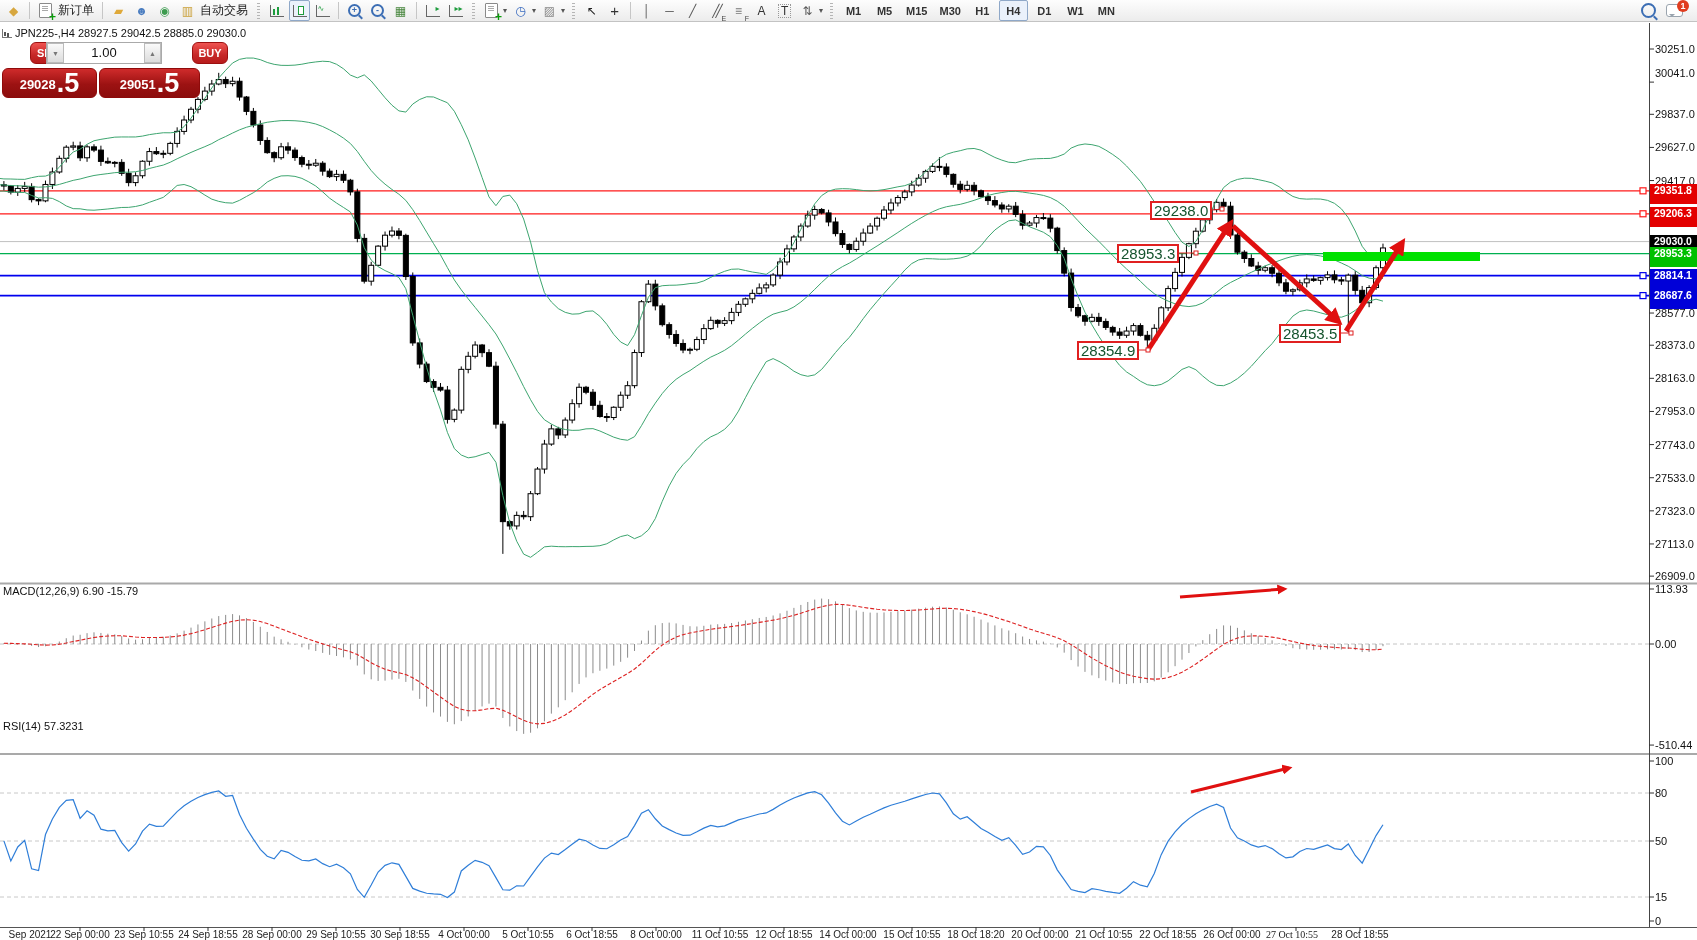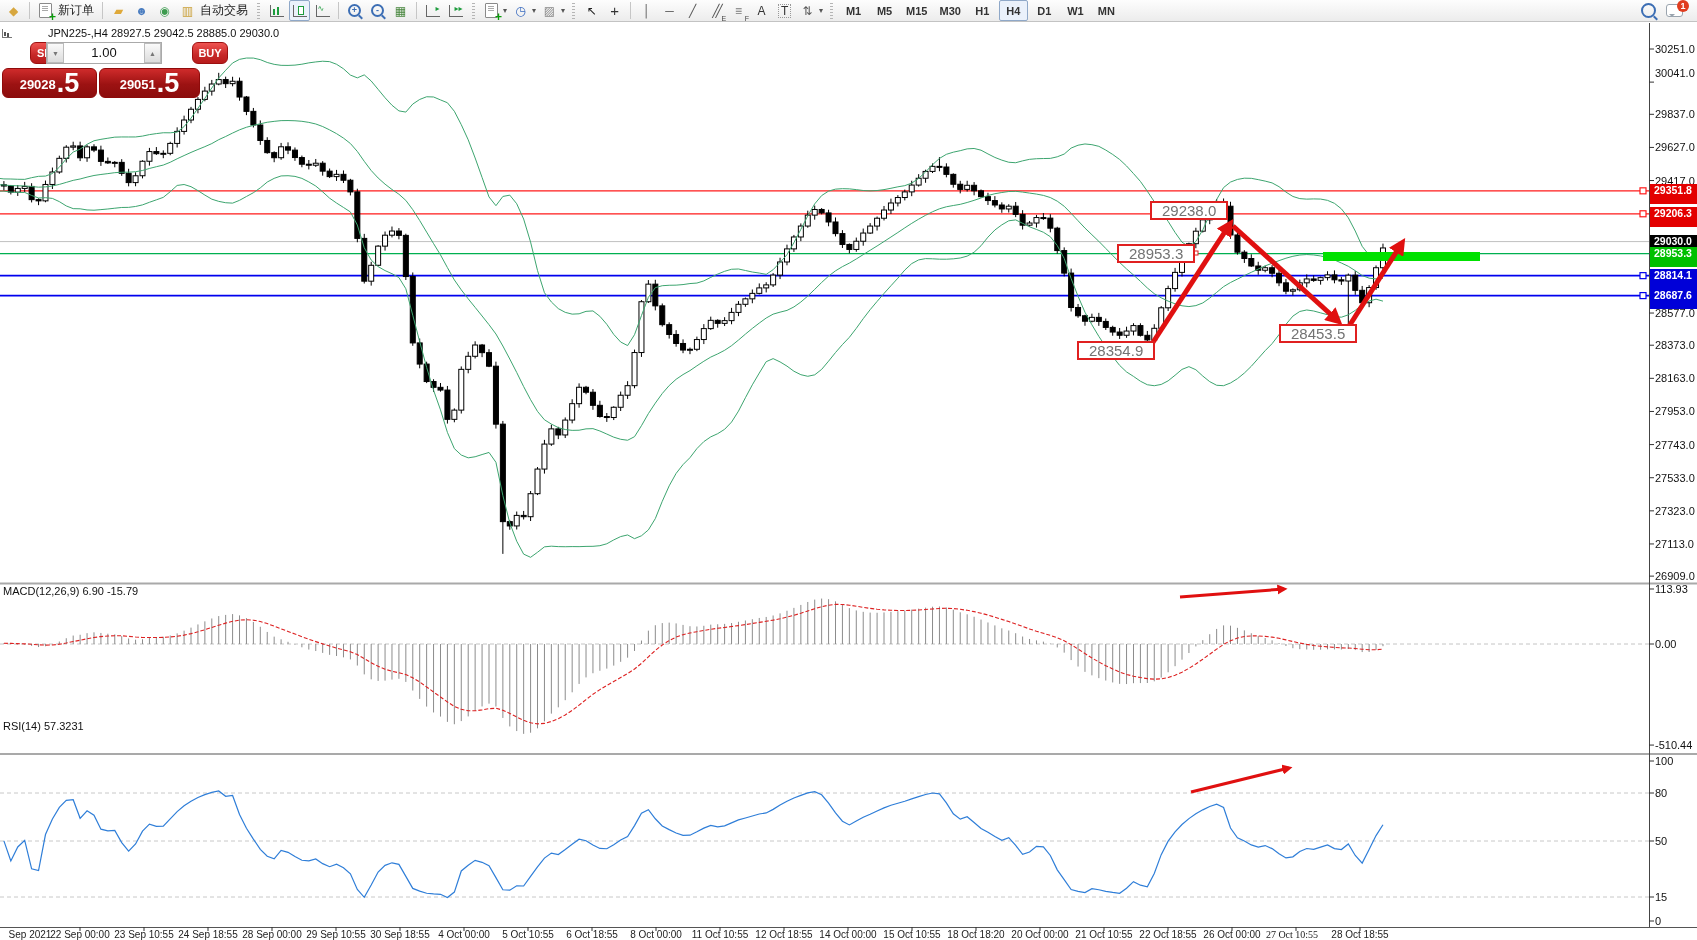--- a/index.html
+++ b/index.html
@@ -42,30 +42,30 @@
     display:flex;align-items:stretch;box-sizing:border-box;}
   .ocw .vbtn{width:15px;background:linear-gradient(#fafafa,#dcdcdc);border:1px solid #bbb;color:#777;
     font-size:7px;display:flex;align-items:center;justify-content:center;cursor:pointer;}
   .ocw .vfield{flex:1;background:#fff;font:13px/20px "Liberation Sans",sans-serif;text-align:center;color:#111;}
   .pricebox{position:absolute;top:26px;height:30px;color:#fff;background:linear-gradient(#d festa);cursor:pointer;
     border:1px solid #8f0a0a;border-radius:6px;box-sizing:border-box;display:flex;align-items:flex-end;justify-content:center;
     background:linear-gradient(#cf2b2b,#9c1212 55%,#8c0d0d);}
   .pricebox .small{font:bold 13px/24px "Liberation Sans",sans-serif;letter-spacing:0;}
   .pricebox .big{font:bold 27px/27px "Liberation Sans",sans-serif;margin-left:1px;}
   
-  .symline{position:absolute;left:15px;top:27px;font:11px "Liberation Sans",sans-serif;color:#111;z-index:20;margin-left:33px;}
+  .symline{position:absolute;left:15px;top:27px;font:11px "Liberation Sans",sans-serif;color:#111;z-index:20;}
   .symico{position:absolute;left:2px;top:29px;width:9px;height:8px;border-left:1px solid #777;border-bottom:1px solid #777;z-index:20;}
   .symico::after{content:"";position:absolute;left:1px;bottom:1px;width:2px;height:4px;background:#555;box-shadow:3px 1px 0 #555;}
   .plbl{position:absolute;left:3px;font:11px "Liberation Sans",sans-serif;color:#111;z-index:6;}
   .axlbl{position:absolute;left:1655px;font:11px "Liberation Sans",sans-serif;color:#111;white-space:nowrap;}
   .tag{position:absolute;left:1650px;width:46px;height:20px;color:#fff;font:bold 10.5px/13px "Liberation Sans",sans-serif;
     padding-left:4px;z-index:5;}
   .tlbl{position:absolute;font:10px "Liberation Sans",sans-serif;color:#222;transform:translateX(-50%);top:929px;white-space:nowrap;}
-  .callout{position:absolute;border:2px solid #e02020;color:#737373;background:#fff;
-    font:15px/15px "Liberation Sans",sans-serif;padding:0 10px;z-index:8;white-space:nowrap;}
+  .callout{position:absolute;border:2px solid #e02020;color:#14532d;background:#fff;
+    font:15px/15px "Liberation Sans",sans-serif;padding:0 2px;z-index:8;white-space:nowrap;}
 </style>
 </head>
 <body>
 
 <div id="stage">
 
   <div class="toolbar" id="toolbar">
       <div class="tb-btn">
         <span style="color: rgb(215, 167, 63); font-size: 12px;">◆</span>
       </div>

